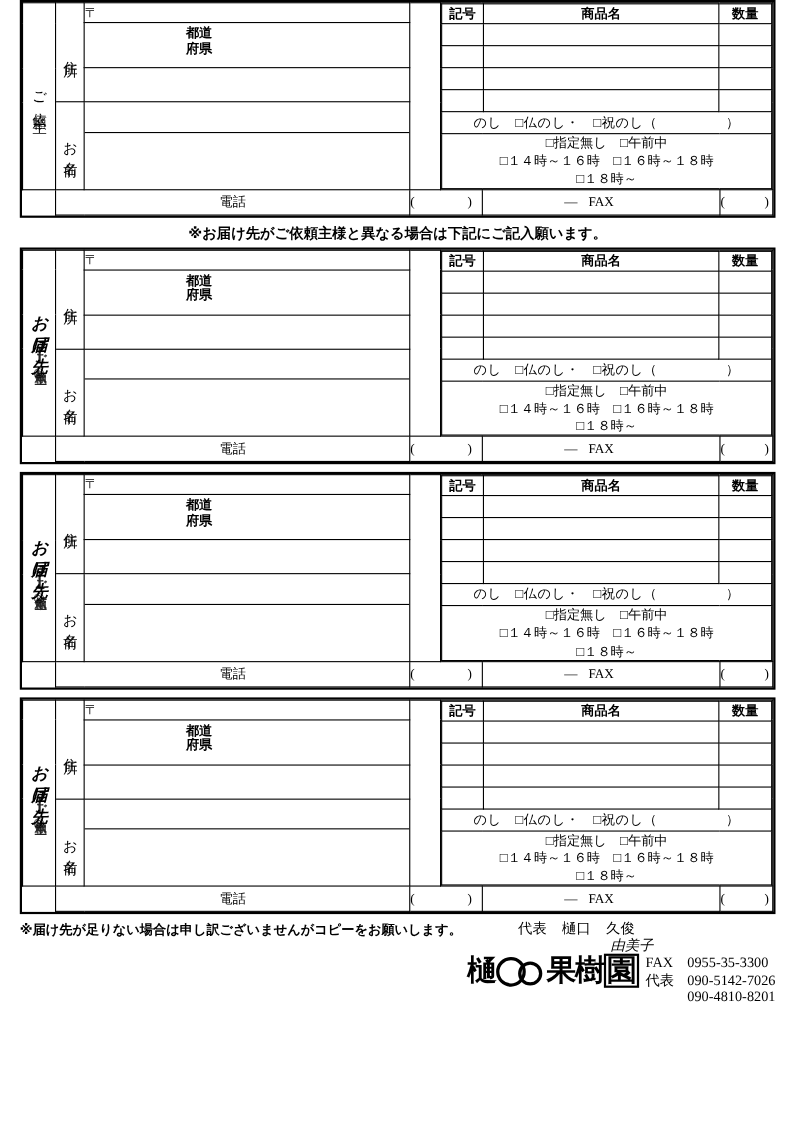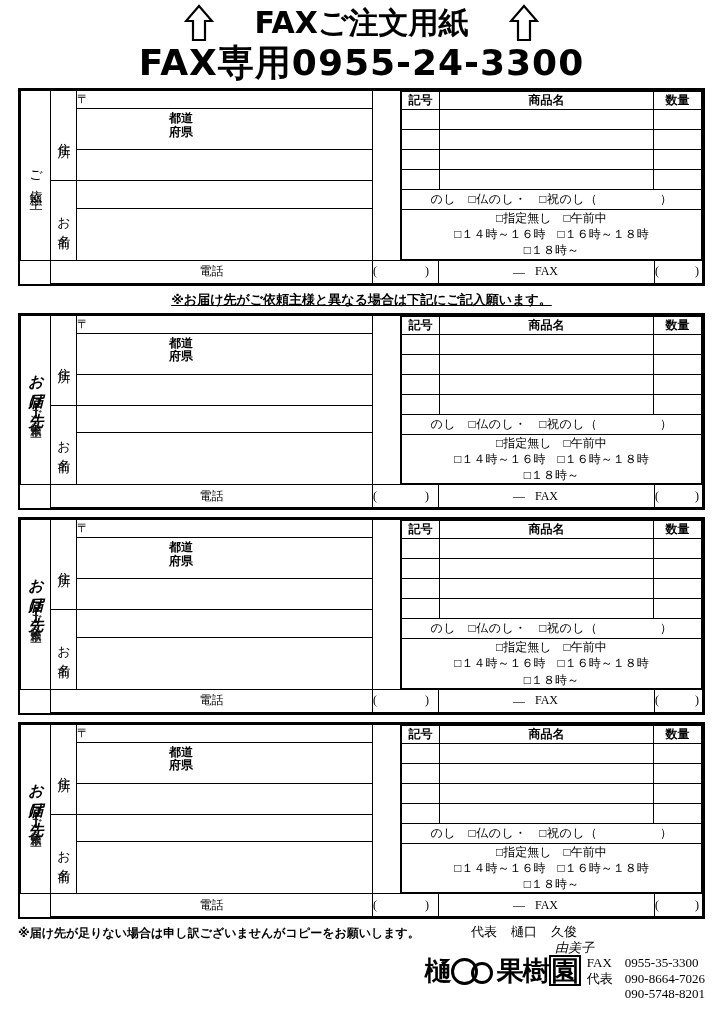--- a/index.html
+++ b/index.html
@@ -116,21 +116,21 @@
   .timebox div{white-space:nowrap;}
 
   
   .ph-lbl{text-align:center;font-size:12px;height:22px;}
   .ph-val{font-size:12px;padding-left:10px;position:relative;}
   .ph-val .dash{position:absolute;left:140px;top:50%;transform:translateY(-50%);}
 
   .notice{
     font-family:"DejaVu Sans", sans-serif;
     font-weight:bold;font-size:13px;text-align:center;
-    padding:5px 0 4px 0;white-space:nowrap;text-decoration:underline;
+    padding:5px 0 4px 0;white-space:nowrap;
   }
   .gap{height:7px;}
 
   
   .footer{margin-top:6px;position:relative;height:80px;}
   .foot-note{
     font-family:"DejaVu Sans", sans-serif;
     font-weight:bold;font-size:12px;white-space:nowrap;
   }
   .foot-right{position:absolute;right:0;top:-2px;width:300px;}
@@ -148,36 +148,20 @@
   .circles i.b{width:22px;height:22px;left:20px;top:5px;}
   .contact{font-size:13px;line-height:1.2;}
   .contact .row{display:flex;gap:8px;white-space:nowrap;}
   .contact .k{width:30px;}
 </style>
 </head>
 <body>
 
 <div class="page">
 
-  <div class="header">
-    <div class="title-row">
-      <span class="arrow">
-        <svg viewBox="0 0 30 38" width="30" height="38">
-          <polygon points="15,2 28,17 21,17 21,36 9,36 9,17 2,17" fill="#fff" stroke="#000" stroke-width="2.2"></polygon>
-        </svg>
-      </span>
-      <span class="title1">FAXご注文用紙</span>
-      <span class="arrow">
-        <svg viewBox="0 0 30 38" width="30" height="38">
-          <polygon points="15,2 28,17 21,17 21,36 9,36 9,17 2,17" fill="#fff" stroke="#000" stroke-width="2.2"></polygon>
-        </svg>
-      </span>
-    </div>
-    <div class="title2">FAX専用0955-24-3300</div>
-  </div>
 
   <div class="block">
     <table class="form">
       <colgroup>
         <col style="width:30px">
           <col style="width:26px">
           <col>
           <col style="width:28px">
         <col style="width:38px">
           <col style="width:216px">
@@ -632,23 +616,23 @@
         <span>果樹</span>
         <span class="boxed">園</span>
       </div>
       <div class="contact">
         <div class="row">
           <span class="k">FAX</span>
           <span>0955-35-3300</span>
         </div>
         <div class="row">
           <span class="k">代表</span>
-          <span>090-8664-7026</span>
+          <span>090-5142-7026</span>
         </div>
         <div class="row">
           <span class="k"></span>
-          <span>090-5748-8201</span>
+          <span>090-4810-8201</span>
         </div>
       </div>
     </div>
   </div>
 
 </div>
 
 </body></html>

